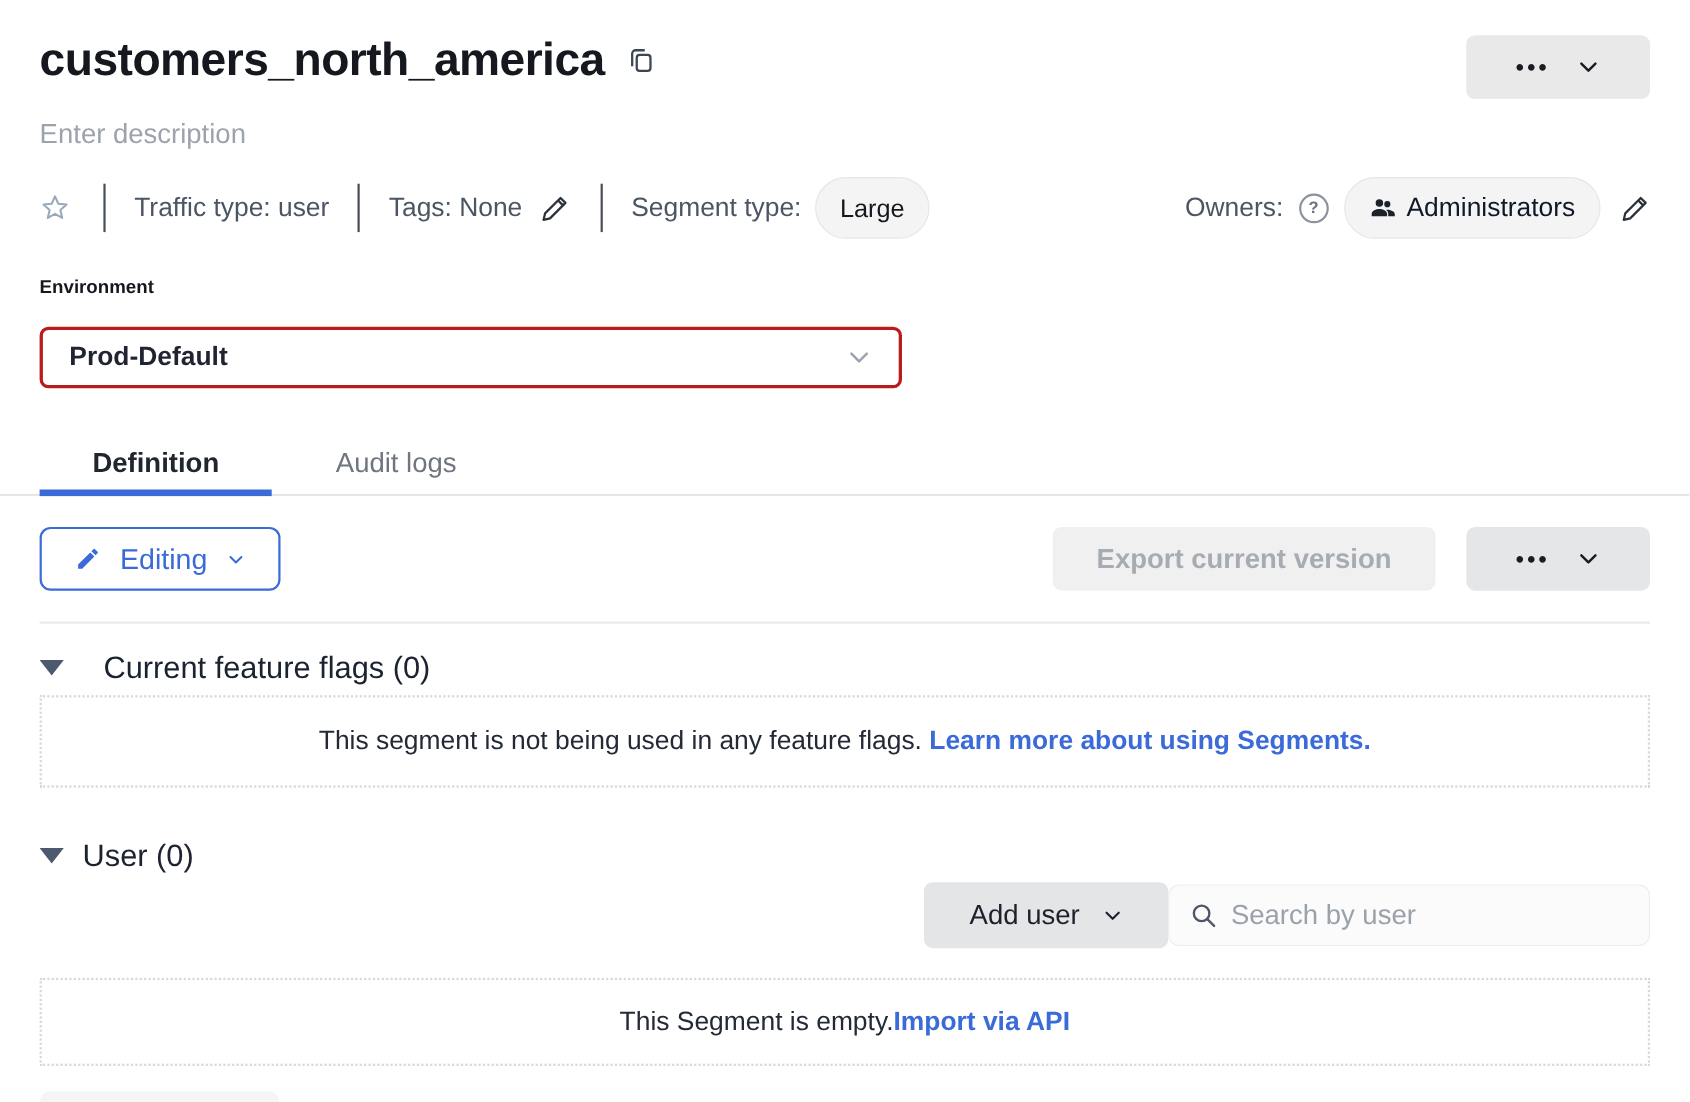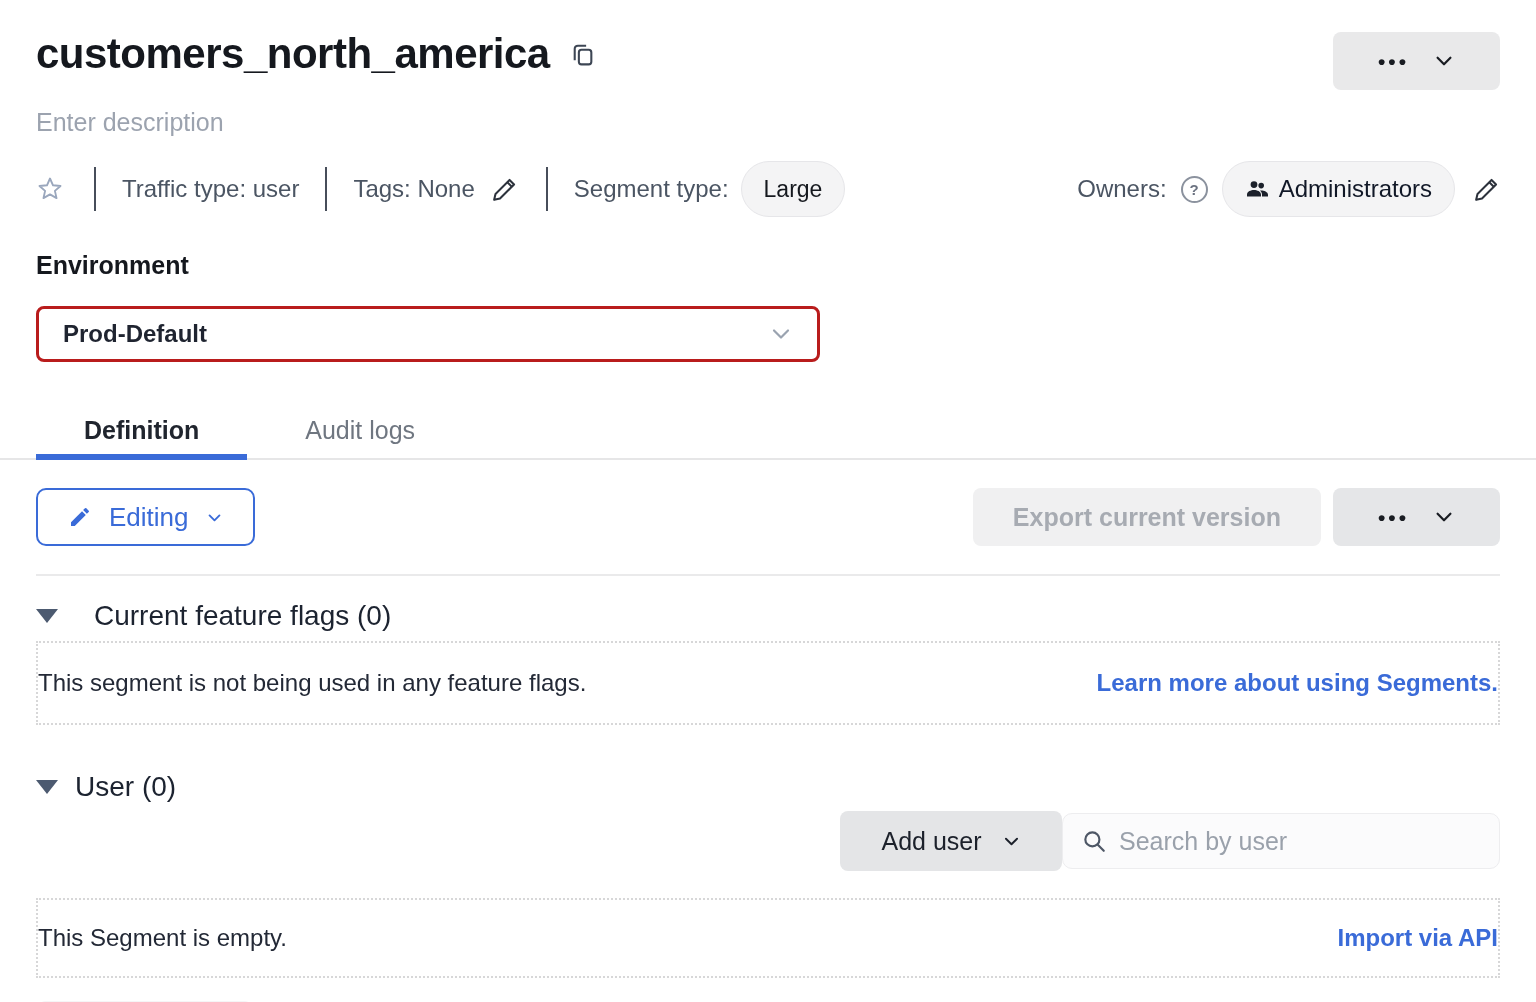--- a/index.html
+++ b/index.html
@@ -37,56 +37,56 @@
     background:#f4f4f5; border:1px solid #e6e6e9; border-radius:999px; font-size:23px; color:#15181e; }
   .m-large { margin-left:12px; }
   .owners-group { margin-left:auto; display:flex; align-items:center; gap:14px; }
   .help-icon { width:27px; height:27px; border:2px solid #8b929e; border-radius:50%; color:#6b7280;
     font-size:15px; display:flex; align-items:center; justify-content:center; cursor:pointer; font-weight:700; }
   .people-icon { width:24px; height:24px; color:#1c212b; display:inline-flex; }
   .owners-pill { cursor:default; color:#111827; font-size:24px; }
   .owners-pencil { margin-left:4px; }
 
   
-  .env-label { margin-top:38px; font-size:25px; font-weight:700; color:#15181e; }
+  .env-label { margin-top:38px; font-size:17px; font-weight:700; color:#15181e; }
   .env-select { margin-top:26px; width:784px; height:56px; border:3px solid #b91c1c; border-radius:8px;
     background:#fff; display:flex; align-items:center; justify-content:space-between; padding:0 24px;
     font-size:24px; color:#1f2430; cursor:pointer;font-weight:bold; }
   .env-select .chev { color:#9aa3b0; }
 
   
   .tabs { margin:40px -36px 0 -36px; padding:0 36px; height:58px; border-bottom:2px solid #e6e6e7;
     display:flex; align-items:stretch; }
   .tab { position:relative; display:flex; align-items:center; justify-content:center; font-size:25px; cursor:pointer; }
   .tab-active { padding:0 48px; font-weight:700; color:#20252e; }
   .tab-active::after { content:""; position:absolute; left:0; right:0; bottom:-2px; height:6px; background:#3a6bd8; }
   .tab-inactive { padding:0 58px; color:#6f7680; }
 
   
   .toolbar { margin-top:28px; display:flex; align-items:center; }
   .editing-btn { height:58px; padding:0 30px; background:#fff; border:2px solid #3a6bd8; border-radius:10px;
     color:#3a6bd8; display:flex; align-items:center; gap:17px; font-size:26px; cursor:pointer; }
   .editing-btn .pencil-fill { width:24px; height:24px; display:inline-flex; margin-left:0; }
-  .toolbar-right { margin-left:auto; display:flex; gap:12px; }
+  .toolbar-right { margin-left:auto; display:flex; gap:28px; }
   .export-btn { height:58px; padding:0 40px; background:#f0f0f1; border:none; border-radius:8px;
     color:#a7abb2; font-size:25px; font-weight:700; cursor:default; }
   .menu-button-2 { background:#e5e6e8; margin-top:0; }
 
   .divider { margin-top:28px; height:2px; background:#eaeaeb; }
 
   
   .section-header { display:flex; align-items:center; gap:17px; cursor:pointer; width:fit-content; }
   .sh-flags { margin-top:24px;gap:36px; }
   .sh-user { margin-top:46px; }
   .caret-down { width:0; height:0; border-left:11px solid transparent; border-right:11px solid transparent;
     border-top:14px solid #4c5a70; display:inline-block; }
   .section-title { font-size:28px; color:#1c2330; }
 
   .dotted-box { margin-top:9px; height:84px; border:2px dotted #d7d7d8; display:flex;
-    align-items:center; justify-content:space-between; font-size:24px; color:#232936; }
+    align-items:center; justify-content:center; font-size:24px; color:#232936; }
   .dotted-box-2 { margin-top:27px; height:80px; }
   .link { color:#3a6bd8; font-weight:700; cursor:pointer; white-space:pre; }
   .plain-text { white-space:pre; }
 
   
   .user-toolbar { margin-top:8px; display:flex; align-items:center; justify-content:flex-end; }
   .add-user-btn { width:222px; height:60px; background:#e4e5e7; border:none; border-radius:8px;
     display:flex; align-items:center; justify-content:center; gap:20px; font-size:25px; color:#1c212b; cursor:pointer; }
   .search-box { width:438px; height:56px; background:#fbfbfc; border:1px solid #ededef; border-radius:10px;
     display:flex; align-items:center; gap:12px; padding:0 18px; }

